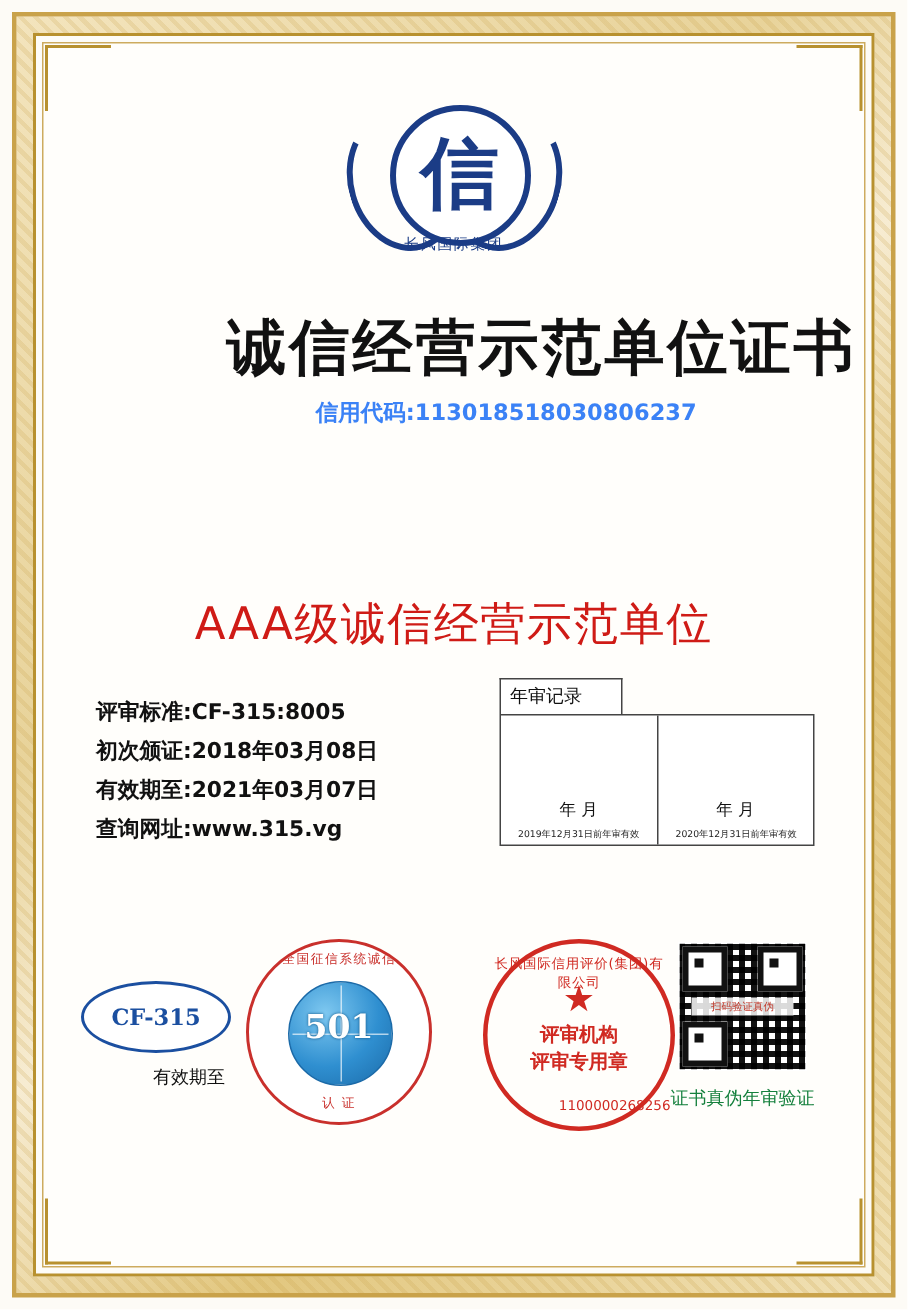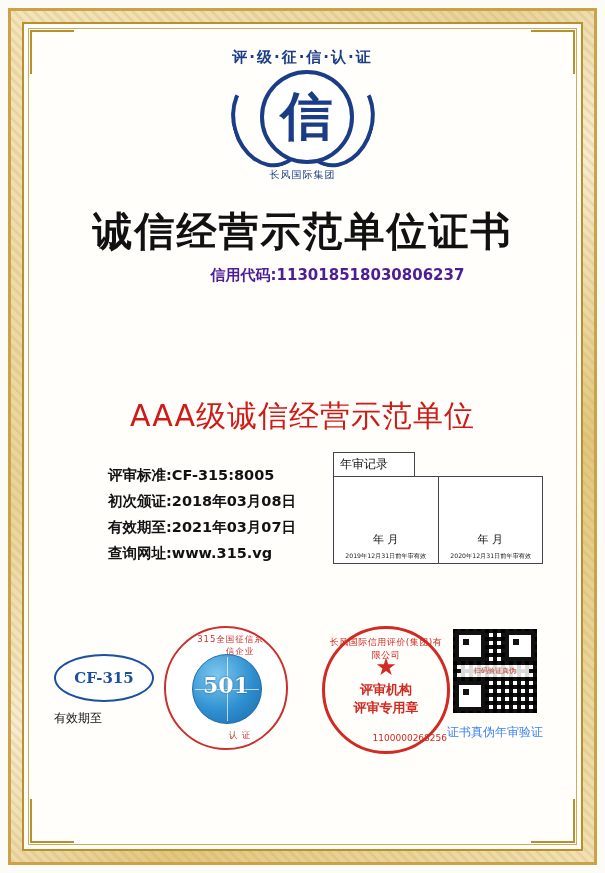--- a/index.html
+++ b/index.html
@@ -119,46 +119,46 @@
     transform: rotate(-16deg);
   }
   .wheat-r {
     right: 34px;
     border-left-color: transparent;
     border-top-color: transparent;
     transform: rotate(16deg);
   }
   .emblem-sub {
     position: absolute;
-    bottom: 14px; left: 0; width: 210px;
+    bottom: 26px; left: 0; width: 210px;
     text-align: center;
     font-size: 10px;
     color: #1b3c86;
     letter-spacing: 1px;
     font-family: "DejaVu Sans", sans-serif;
   }
 
   
   .main-title {
     position: absolute;
     top: 170px; left: 0; right: 0;
-    text-align: center;
+    text-align: right;
     font-size: 40px;
     font-weight: bold;
     color: #111111;
     letter-spacing: 2px;
     font-family: Liberation Serif, serif;
   }
   .credit-code {
     position: absolute;
     top: 232px; left: 0; right: 0;
     text-align: center;
     font-size: 15px;
     font-weight: bold;
-    color: #4c1d95;
+    color: #3b82f6;
     font-family: "DejaVu Sans", sans-serif;
     padding-left: 70px;
   }
   .company-name {
     position: absolute;
     top: 288px; left: 0; right: 0;
     text-align: center;
     font-size: 25px;
     font-weight: bold;
     color: #101010;
@@ -180,21 +180,21 @@
   .details {
     position: absolute;
     left: 30px;
     top: 428px;
     font-size: 14.5px;
     color: #111111;
     line-height: 26px;
     font-family: "DejaVu Sans", sans-serif;
     font-weight: bold;
   }
-  .details div { white-space: nowrap; margin-left: 44px; }
+  .details div { white-space: nowrap; }
 
   
   .review-table {
     position: absolute;
     right: 28px;
     top: 418px;
     width: 210px;
   }
   .review-title {
     border: 1px solid #444;
@@ -241,21 +241,21 @@
     position: absolute;
     left: 0; right: 0;
     top: 590px;
     height: 140px;
   }
 
   .seal-cf {
     position: absolute;
     left: 20px; top: 30px;
     width: 96px;
-    text-align: left;
+    text-align: right;
   }
   .seal-cf-oval {
     width: 96px; height: 44px;
     border: 2px solid #1b4fa0;
     border-radius: 50%;
     display: flex;
     align-items: center;
     justify-content: center;
     color: #1b4fa0;
     font-size: 15px;
@@ -312,21 +312,20 @@
     text-shadow: 0 0 2px #0c4f80;
   }
   .globe-ring-text {
     position: absolute;
     left: 0; right: 0; top: 6px;
     text-align: center;
     font-size: 8.5px;
     color: #c9302c;
     font-family: "DejaVu Sans", sans-serif;
     letter-spacing: 1px;
-    margin-left: 28px;
   }
   .globe-ring-text.bottom {
     top: auto; bottom: 6px;
   }
 
   .seal-red {
     position: absolute;
     left: 288px; top: 2px;
     width: 122px; height: 122px;
     border-radius: 50%;
@@ -418,42 +417,41 @@
     margin-top: -6px;
     font-size: 7px;
     color: #c0392b;
     background: rgba(255,255,255,0.85);
     font-family: "DejaVu Sans", sans-serif;
     padding: 1px 0;
   }
   .qr-label {
     margin-top: 10px;
     font-size: 12px;
-    color: #3b82f6;
+    color: #15803d;
     font-family: "DejaVu Sans", sans-serif;
   }
 </style>
 </head>
 <body>
 
 <div id="certificate">
 
   <div class="border-outer"></div>
   <div class="border-mid"></div>
   <div class="border-inner"></div>
   <div class="corner tl"></div>
   <div class="corner tr"></div>
   <div class="corner bl"></div>
   <div class="corner br"></div>
 
   <div class="content">
 
     <div class="emblem-wrap">
       <div class="emblem">
-        <div class="emblem-arc">评·级·征·信·认·证</div>
         <div class="wheat-l"></div>
         <div class="wheat-r"></div>
         <div class="emblem-circle">
           <span class="emblem-char">信</span>
         </div>
         <div class="emblem-sub">长风国际集团</div>
       </div>
     </div>
 
     <div class="main-title">诚信经营示范单位证书</div>

